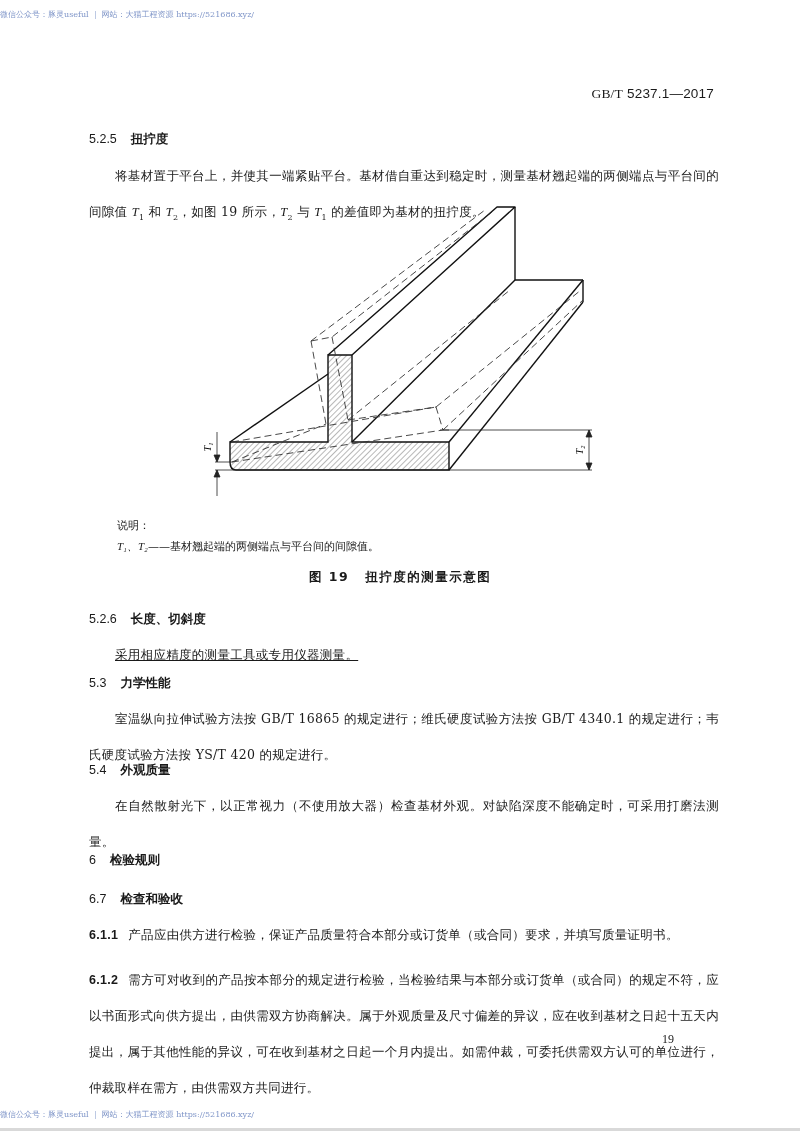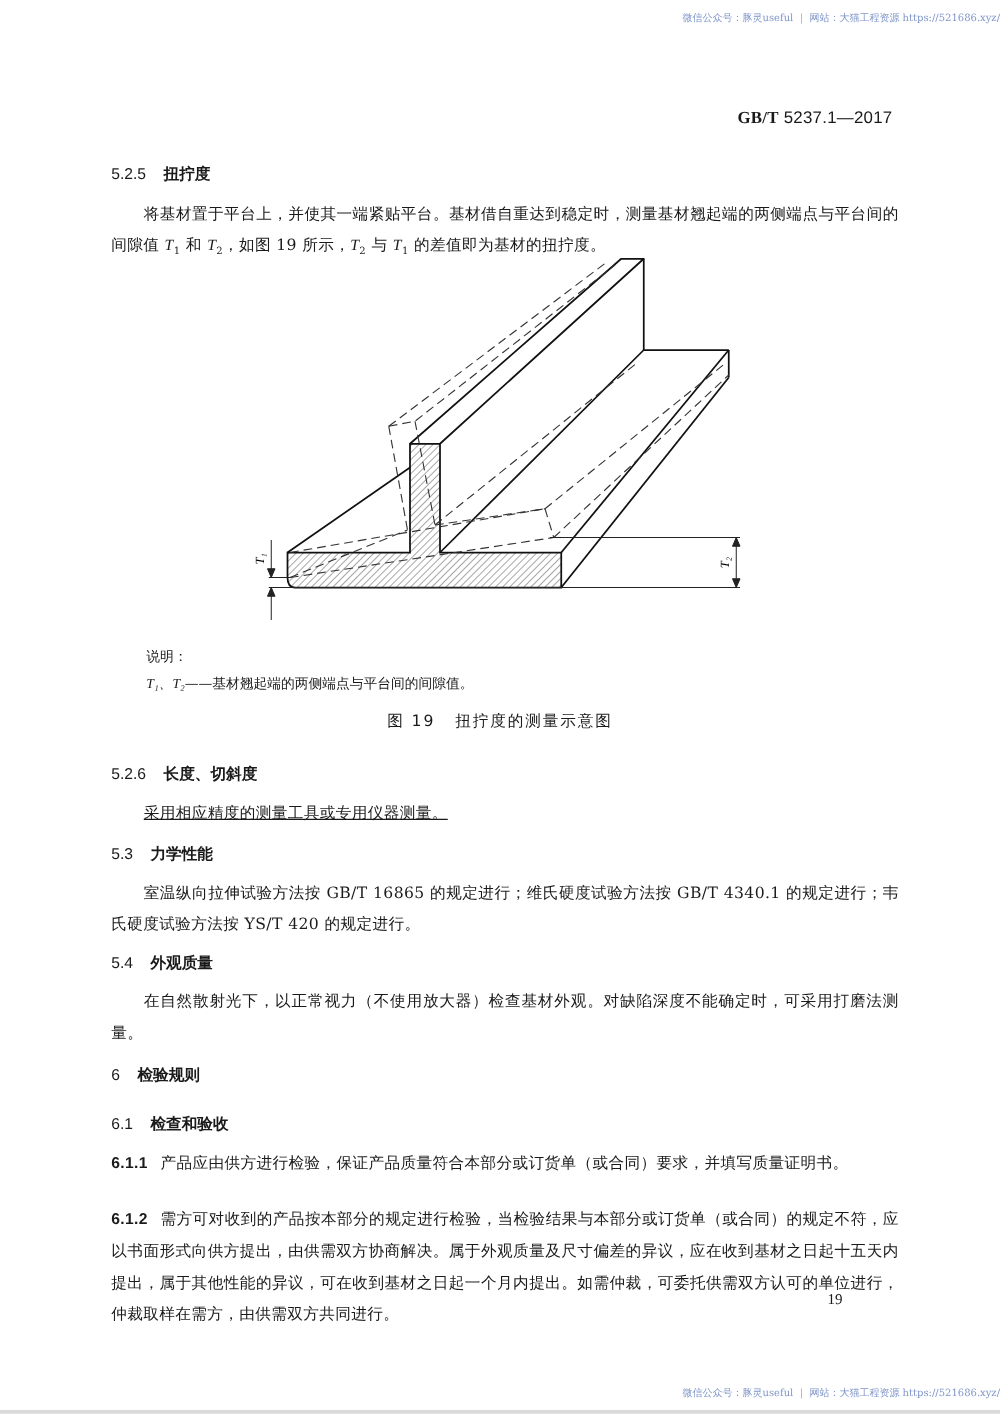--- a/index.html
+++ b/index.html
@@ -1,26 +1,26 @@
 <!DOCTYPE html>
 <html><head>
   <meta charset="utf-8">
   <style>
     html, body { margin: 0; padding: 0; background: #ffffff; }
     body { width: 800px; height: 1132px; position: relative; overflow: hidden; color: #1a1a1a; }
     .abs { position: absolute; }
-    .watermark { font-family: "DejaVu Serif", serif; font-size: 8px; color: #7f95c8; white-space: nowrap; left: 0; width: 800px; text-align: right; }
+    .watermark { font-family: "DejaVu Serif", serif; font-size: 8px; color: #7f95c8; white-space: nowrap; left: 0; width: 800px; text-align: left; }
     .std-no { font-family: "Liberation Sans", sans-serif; font-size: 13.5px; right: 86px; top: 86px; letter-spacing: 0.2px; }
-    .std-no b { font-family: "Liberation Serif", serif; font-weight: bold; }
+    .std-no b { font-family: "Liberation Serif", serif; font-weight: normal; }
     .h { font-family: "DejaVu Sans", sans-serif; font-size: 12.5px; font-weight: bold; left: 89px; white-space: nowrap; }
     .h .num { font-family: "Liberation Sans", sans-serif; font-weight: normal; display: inline-block; margin-right: 14px; }
-    .p { font-family: "DejaVu Serif", serif; font-size: 12.5px; line-height: 25px; left: 89px; width: 630px; text-align: justify; letter-spacing: 0.3px; }
+    .p { font-family: "DejaVu Serif", serif; font-size: 12.5px; line-height: 36px; left: 89px; width: 630px; text-align: justify; letter-spacing: 0.3px; }
     .indent { text-indent: 26px; }
     .note { font-family: "DejaVu Serif", serif; font-size: 11px; left: 117px; }
-    .caption { font-family: "DejaVu Sans", sans-serif; font-size: 12.5px; font-weight: normal; left: 0; width: 800px; text-align: center; letter-spacing: 1.5px; }
+    .caption { font-family: "DejaVu Sans", sans-serif; font-size: 12.5px; font-weight: bold; left: 0; width: 800px; text-align: center; letter-spacing: 1.5px; }
     .caption .fig-no { margin-right: 16px; }
     .item-no { font-family: "Liberation Sans", sans-serif; font-weight: bold; margin-right: 10px; }
     .page-no { font-family: "Liberation Serif", serif; font-size: 12px; left: 662px; top: 1032px; }
     i.var { font-family: "Liberation Serif", serif; font-style: italic; }
     sub { font-size: 8px; }
     .bottom-rule { left: 0; top: 1128px; width: 800px; height: 3px; background: #d9d9d9; }
   </style>
 </head>
 <body>
 
@@ -120,21 +120,21 @@
 <div class="abs h" style="top:762px;">
   <span class="num">5.4</span><span>外观质量</span>
 </div>
 <div class="abs p indent" style="top:788px;">在自然散射光下，以正常视力（不使用放大器）检查基材外观。对缺陷深度不能确定时，可采用打磨法测量。</div>
 
 <div class="abs h" style="top:852px;">
   <span class="num">6</span><span>检验规则</span>
 </div>
 
 <div class="abs h" style="top:891px;">
-  <span class="num">6.1</span><span>检查和验收</span>
+  <span class="num">6.7</span><span>检查和验收</span>
 </div>
 <div class="abs p" style="top:917px;">
   <span class="item-no">6.1.1</span><span>产品应由供方进行检验，保证产品质量符合本部分或订货单（或合同）要求，并填写质量证明书。</span>
 </div>
 <div class="abs p" style="top:962px;">
   <span class="item-no">6.1.2</span><span>需方可对收到的产品按本部分的规定进行检验，当检验结果与本部分或订货单（或合同）的规定不符，应以书面形式向供方提出，由供需双方协商解决。属于外观质量及尺寸偏差的异议，应在收到基材之日起十五天内提出，属于其他性能的异议，可在收到基材之日起一个月内提出。如需仲裁，可委托供需双方认可的单位进行，仲裁取样在需方，由供需双方共同进行。</span>
 </div>
 
 <div class="abs page-no">19</div>
 

